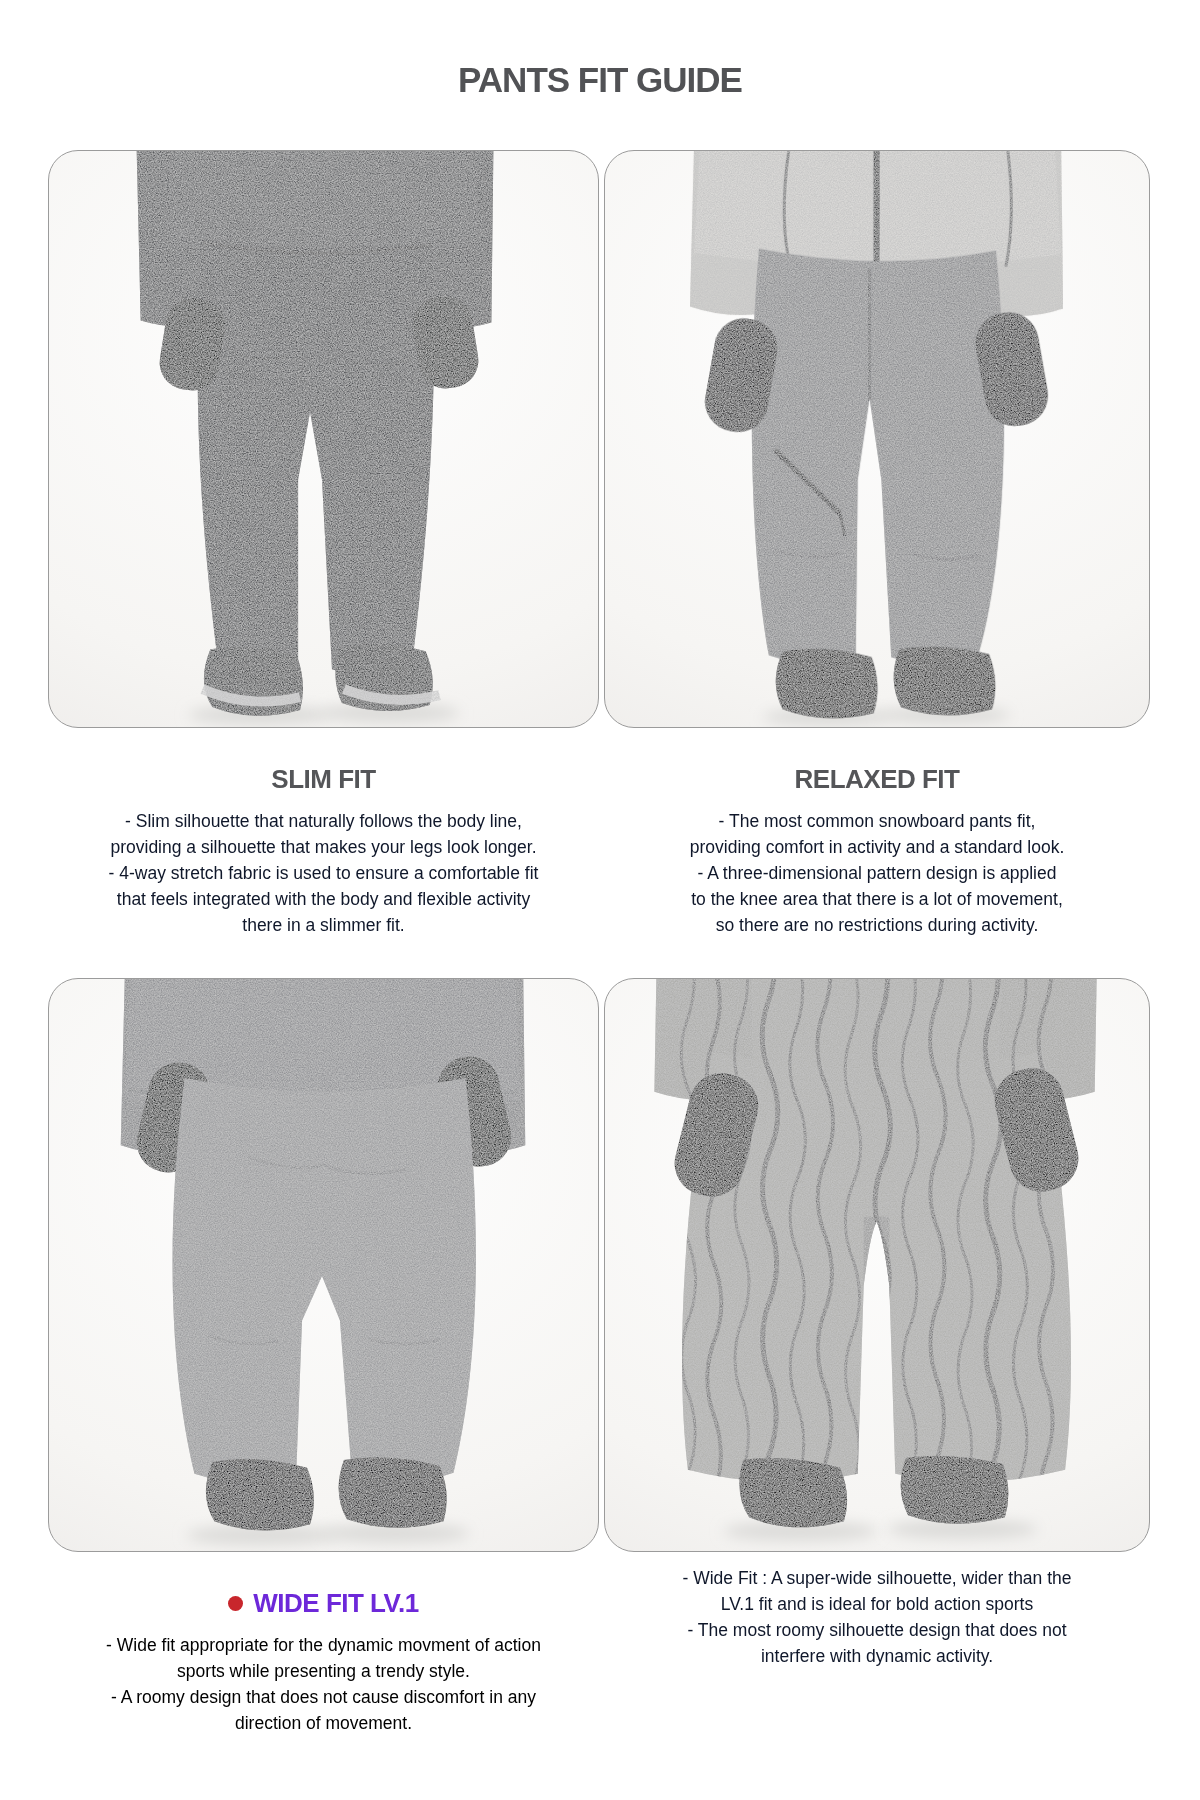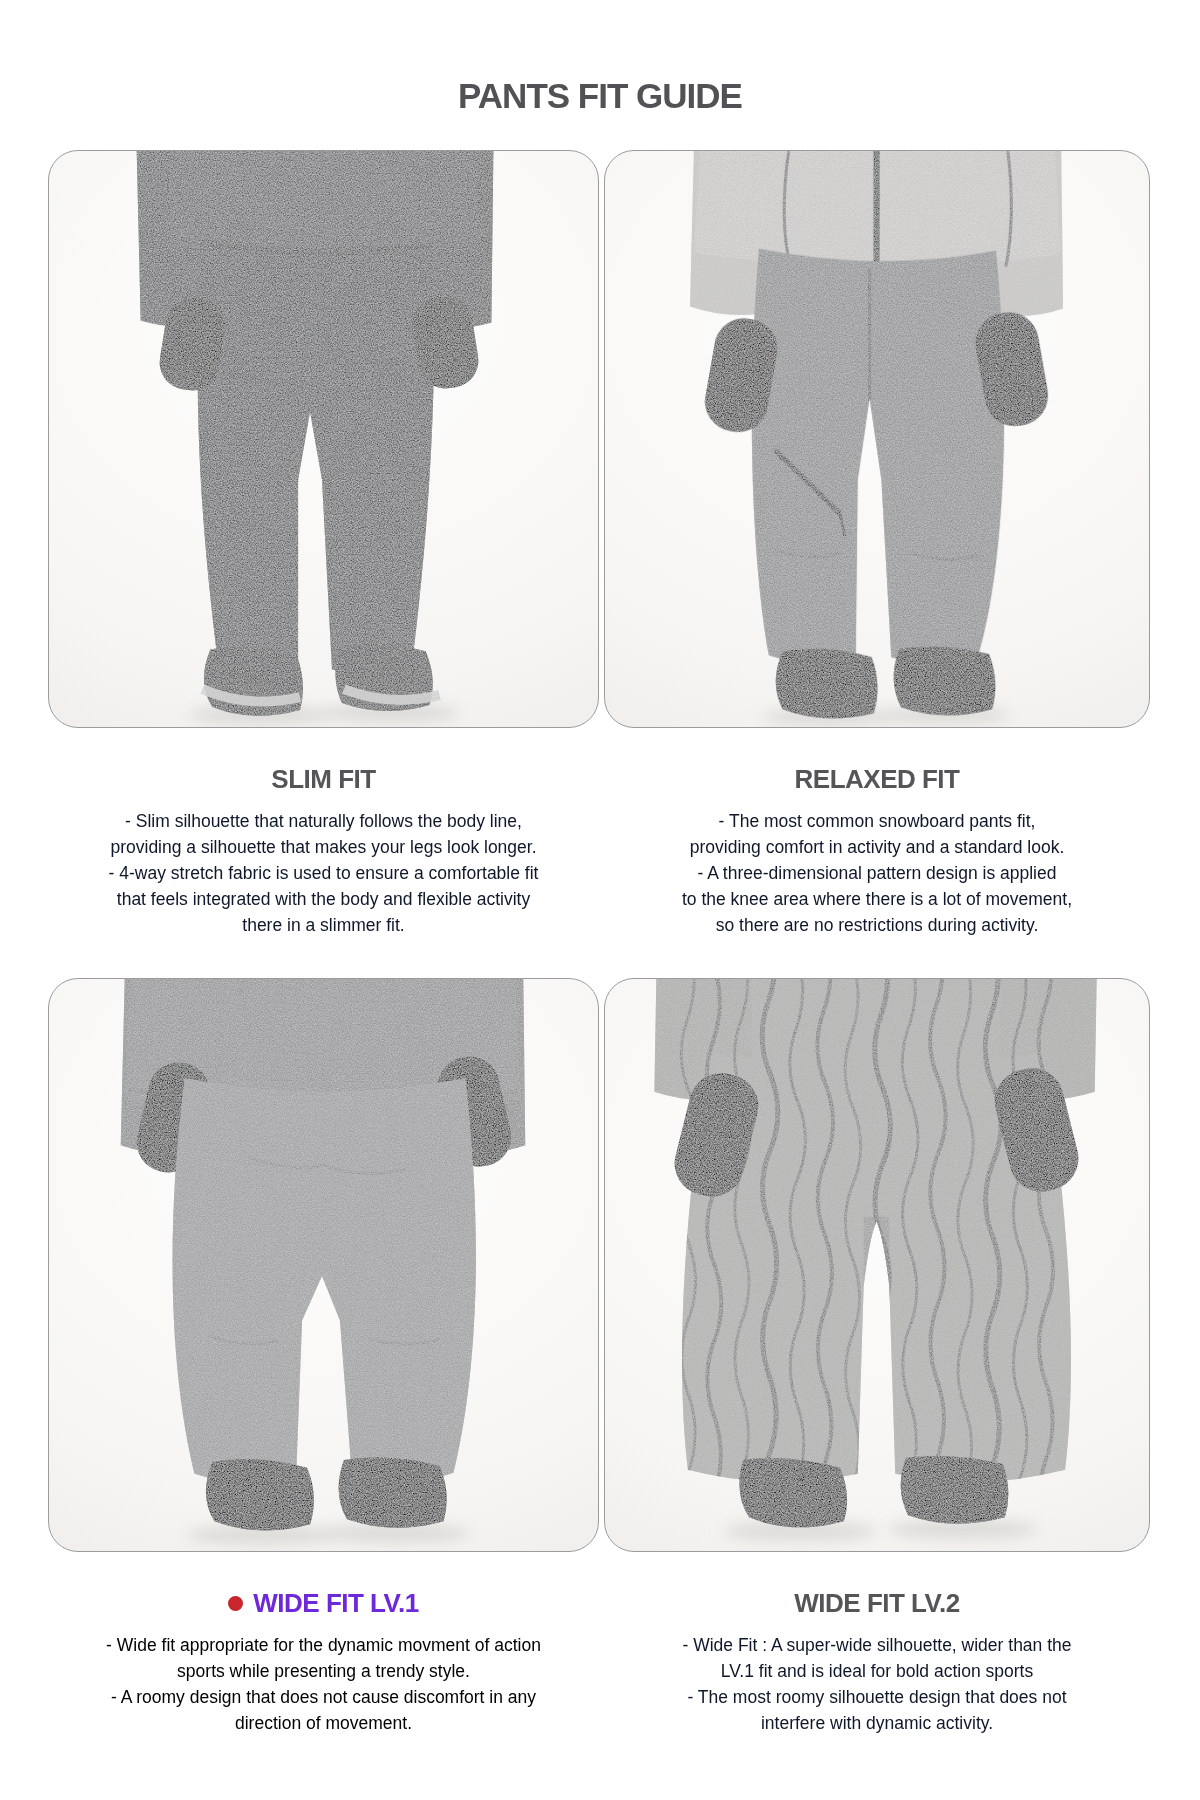--- a/index.html
+++ b/index.html
@@ -1,18 +1,18 @@
 <!DOCTYPE html>
 <html><head>
 <meta charset="utf-8">
 <style>
   html,body{margin:0;padding:0;background:#ffffff;}
   body{width:1200px;height:1800px;font-family:"Liberation Sans",sans-serif;}
   .page{position:relative;width:1200px;height:1800px;overflow:hidden;background:#fff;}
-  .page-title{margin:16px;padding-top:60px;text-align:center;font-size:35px;font-weight:700;
+  .page-title{margin:0;padding-top:60px;text-align:center;font-size:35px;font-weight:700;
               color:#515255;letter-spacing:-1px;}
   .grid{position:absolute;left:48px;top:150px;width:1102px;display:grid;
         grid-template-columns:551px 546px;column-gap:5px;grid-template-rows:828px auto;}
   .cell{display:block;}
   .photo{margin:0;height:576px;border:1px solid #9b9b9b;border-radius:30px;overflow:hidden;
          background:radial-gradient(120% 95% at 50% 30%,#fefefe 0%,#f6f5f3 65%,#eceae8 100%);}
   .row2 .photo{height:572px;}
   svg.fig{display:block;width:100%;height:100%;}
   .fit-title{margin:36px 0 0;display:flex;justify-content:center;align-items:center;gap:10px;
              font-size:26px;font-weight:700;color:#545558;letter-spacing:-0.5px;}
@@ -111,21 +111,21 @@
           </g>
         </svg>
       </figure>
       <h2 class="fit-title">
         <span>RELAXED FIT</span>
       </h2>
       <p class="desc">
         <span class="line">- The most common snowboard pants fit,</span>
         <span class="line">providing comfort in activity and a standard look.</span>
         <span class="line">- A three-dimensional pattern design is applied</span>
-        <span class="line">to the knee area where there is a lot of movement,</span>
+        <span class="line">to the knee area that there is a lot of movement,</span>
         <span class="line">so there are no restrictions during activity.</span>
       </p>
     </section>
 
     <section class="cell row2">
       <figure class="photo" role="img" aria-label="grainy black and white photo of model wearing wide fit level 1 snowboard pants">
         <svg class="fig" viewBox="0 0 551 578" preserveAspectRatio="none">
           <ellipse cx="214" cy="562" rx="76" ry="10" fill="#dcdbd9" filter="url(#soft)"></ellipse>
           <ellipse cx="348" cy="560" rx="74" ry="10" fill="#dcdbd9" filter="url(#soft)"></ellipse>
           <g filter="url(#grain)">
@@ -181,23 +181,20 @@
               <use href="#crinkle" x="448" y="-34" stroke-width="4" opacity="0.5"></use>
               <use href="#crinkle" x="86" y="-22" stroke-width="3" opacity="0.45"></use>
             </g>
             <rect x="78" y="95" width="70" height="125" rx="32" fill="#202124" transform="rotate(14 113 157)"></rect>
             <rect x="402" y="90" width="70" height="125" rx="32" fill="#202124" transform="rotate(-14 437 152)"></rect>
             <path d="M140,486 q-10,34 6,58 q44,18 96,4 q8,-26 -4,-54 q-50,-14 -98,-8 Z" fill="#1b1b1e"></path>
             <path d="M305,484 q-12,30 2,58 q46,16 98,2 q8,-26 -2,-54 q-52,-12 -98,-6 Z" fill="#1b1b1e"></path>
           </g>
         </svg>
       </figure>
-      <h2 class="fit-title">
-        <span>WIDE FIT LV.2</span>
-      </h2>
       <p class="desc">
         <span class="line">- Wide Fit : A super-wide silhouette, wider than the</span>
         <span class="line">LV.1 fit and is ideal for bold action sports</span>
         <span class="line">- The most roomy silhouette design that does not</span>
         <span class="line">interfere with dynamic activity.</span>
       </p>
     </section>
 
   </div>
 </div>

